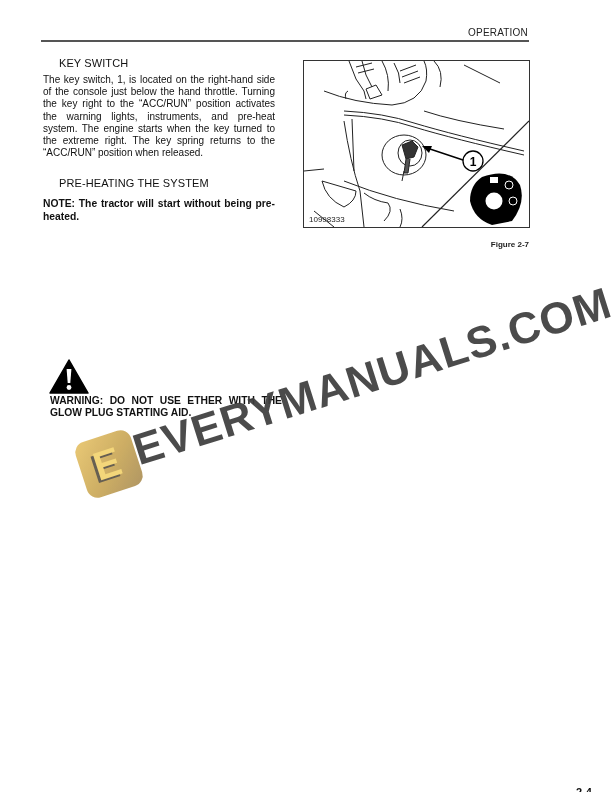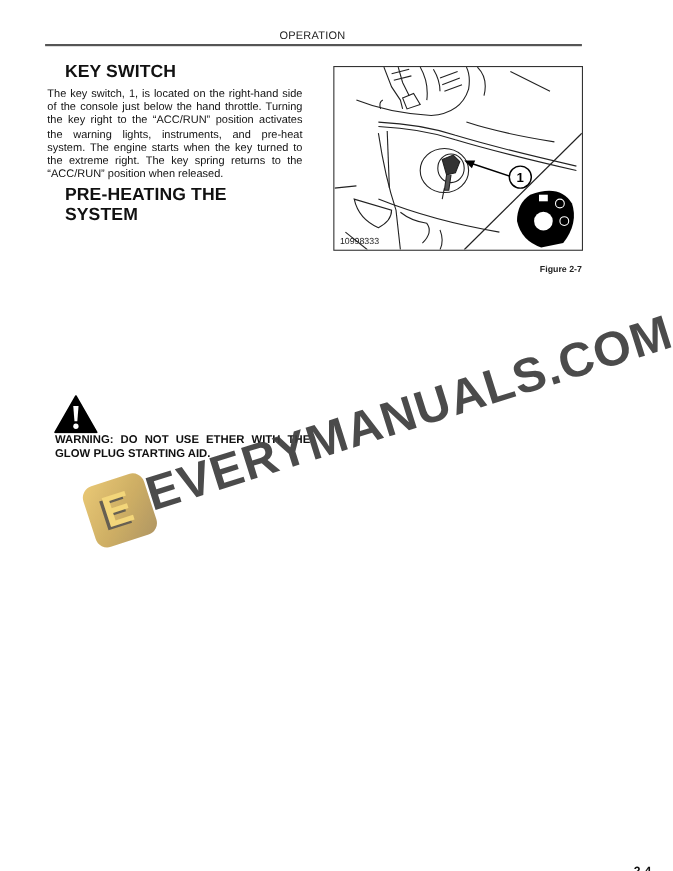--- a/index.html
+++ b/index.html
@@ -1,26 +1,26 @@
 <!DOCTYPE html>
 <html><head>
 <meta charset="utf-8">
 <style>
   html, body { margin: 0; padding: 0; background: #ffffff; }
   body { width: 612px; height: 792px; position: relative; overflow: hidden;
          font-family: "Liberation Sans", sans-serif; color: #111; }
-  .header-title { position: absolute; top: 27px; left: 0; width: 528px; text-align: center;
-                  font-size: 10px; letter-spacing: 0.2px; color: #222; margin-left: 20px; }
+  .header-title { position: absolute; top: 27px; left: 0; width: 528px; text-align: right;
+                  font-size: 10px; letter-spacing: 0.2px; color: #222; }
   .header-rule { position: absolute; top: 40px; left: 41px; width: 488px; height: 2px; background: #555; }
 
   .col-left { position: absolute; left: 43px; top: 57px; width: 232px; }
-  .h2 { font-weight: bold; font-size: 16px; margin: 0 0 5px 0; letter-spacing: 0.1px; padding-left: 16px; }
+  .h2 { font-weight: normal; font-size: 11px; margin: 0 0 5px 0; letter-spacing: 0.1px; padding-left: 16px; }
   .para { font-size: 10px; line-height: 12.2px; text-align: justify; margin: 0; }
   .note { font-weight: bold; font-size: 10.3px; line-height: 12.5px; text-align: justify; margin: 0; }
-  .mt-sec { margin-top: 4px; }
+  .mt-sec { margin-top: 18px; }
   .mt-p { margin-top: 9px; }
 
   .warn-icon { position: absolute; left: 49px; top: 359px; width: 40px; height: 35px; }
   .warning { position: absolute; left: 50px; top: 395px; width: 232px; font-weight: bold;
              font-size: 10.3px; line-height: 12.2px; text-align: justify; }
 
   .figure { position: absolute; left: 303px; top: 60px; width: 225px; height: 166px;
             border: 1px solid #333; background: #fff; overflow: hidden; }
   .fig-caption { position: absolute; top: 240px; right: 83px; font-size: 8px; font-weight: bold; color: #222; text-align: right; }
 
@@ -41,20 +41,21 @@
 <body>
 
 <div class="header-title">OPERATION</div>
 <div class="header-rule"></div>
 
 <div class="col-left">
   <h2 class="h2">KEY SWITCH</h2>
   <p class="para">The key switch, 1, is located on the right-hand side of the console just below the hand throttle. Turning the key right to the “ACC/RUN” position activates the warning lights, instruments, and pre-heat system. The engine starts when the key turned to the extreme right. The key spring returns to the “ACC/RUN” position when released.</p>
 
   <h2 class="h2 mt-sec">PRE-HEATING THE SYSTEM</h2>
+  <p class="note mt-p">NOTE: The tractor will start without being pre-heated.</p>
 </div>
 
 <svg class="warn-icon" viewBox="0 0 40 35">
   <path d="M20 1 L39 34 L1 34 Z" fill="#000" stroke="#000" stroke-width="1.5" stroke-linejoin="round"></path>
   <path d="M17.6 10 L22.4 10 L21.3 24 L18.7 24 Z" fill="#fff"></path>
   <circle cx="20" cy="28.5" r="2.4" fill="#fff"></circle>
 </svg>
 <div class="warning">WARNING: DO NOT USE ETHER WITH THE GLOW PLUG STARTING AID.</div>
 
 <div class="figure">

